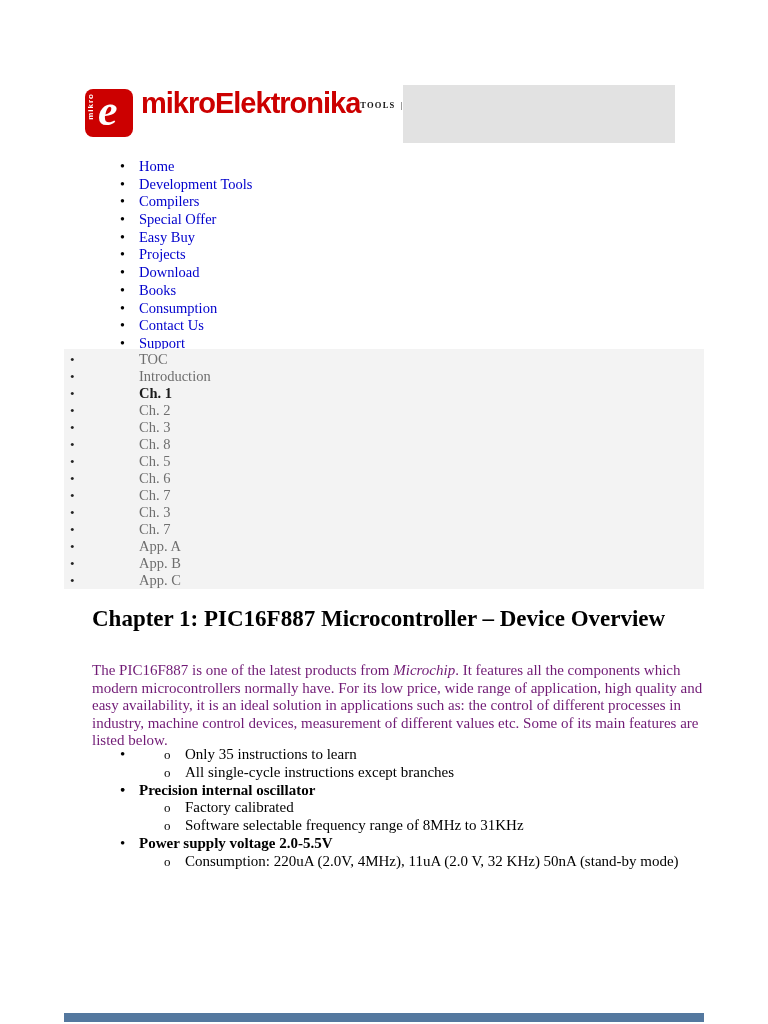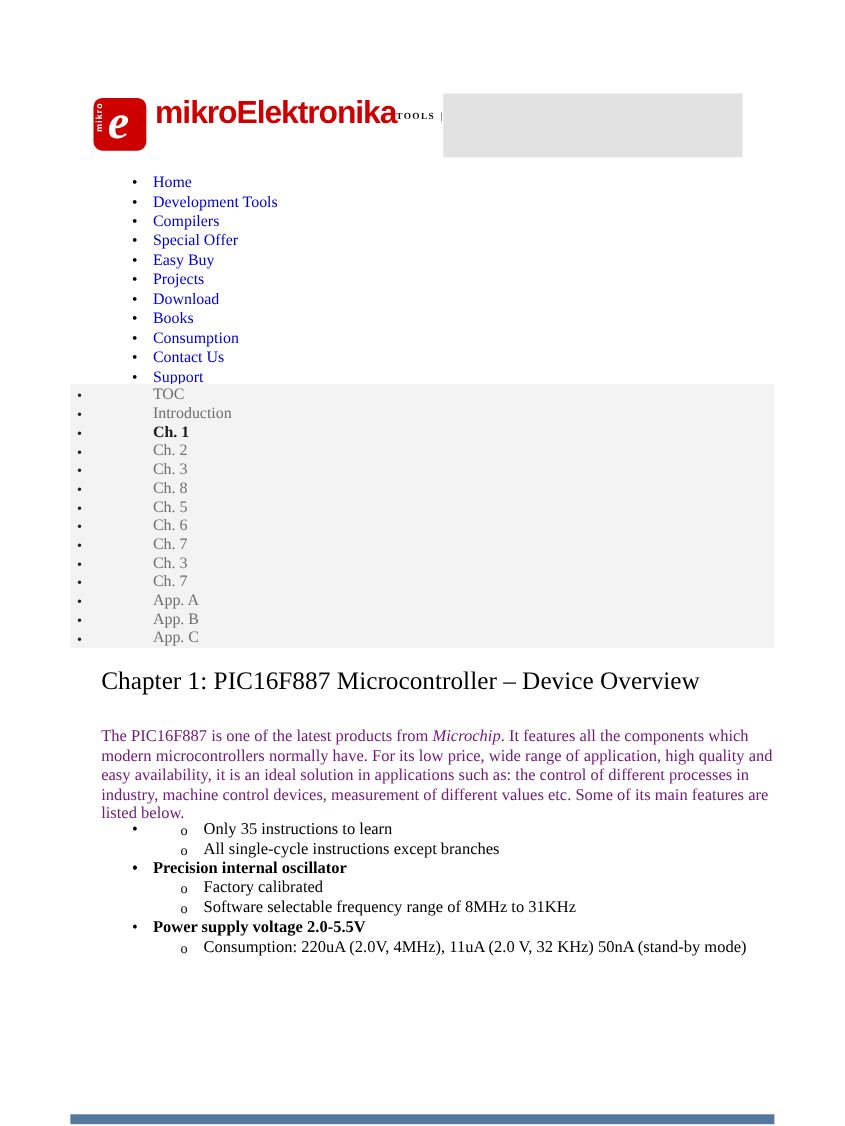--- a/index.html
+++ b/index.html
@@ -40,21 +40,21 @@
   .toc-box { position:absolute; left:64px; top:349px; width:640px; height:240px; background:#f3f3f3; }
   .toc-box ul { list-style:none; padding-top:2px; }
   .toc-box li { position:relative; height:17px; }
   .toc-box .bullet { position:absolute; left:6px; top:0; font-size:13px; color:#222; line-height:17px; }
   .toc-box a { position:absolute; left:75px; top:0; font-size:14.5px; line-height:17px;
     color:#6e6e6e; text-decoration:none; cursor:pointer; }
   .toc-box li.current a { color:#1a1a1a; font-weight:bold; }
 
   
   .chapter-title { position:absolute; left:92px; top:606px; width:625px;
-    font-size:23px; font-weight:normal; color:#000; font-family:"Liberation Serif",serif; }
+    font-size:23px; font-weight:bold; color:#000; font-family:"Liberation Serif",serif; }
   .intro { position:absolute; left:92px; top:650px; width:614px;
     font-size:15px; line-height:17.6px; color:#701a75;margin-top:12px; }
 
   .features { position:absolute; left:64px; top:746px; width:640px; list-style:none; }
   .features li { position:relative; font-size:15px; line-height:17.8px; }
   .features .b1 { position:absolute; left:56px; top:0; }
   .features .l1 { display:block; margin-left:75px; font-weight:bold; }
   .features .b2 { position:absolute; left:100px; top:0; font-size:13px; }
   .features .l2 { display:block; margin-left:121px; width:500px; }
 

